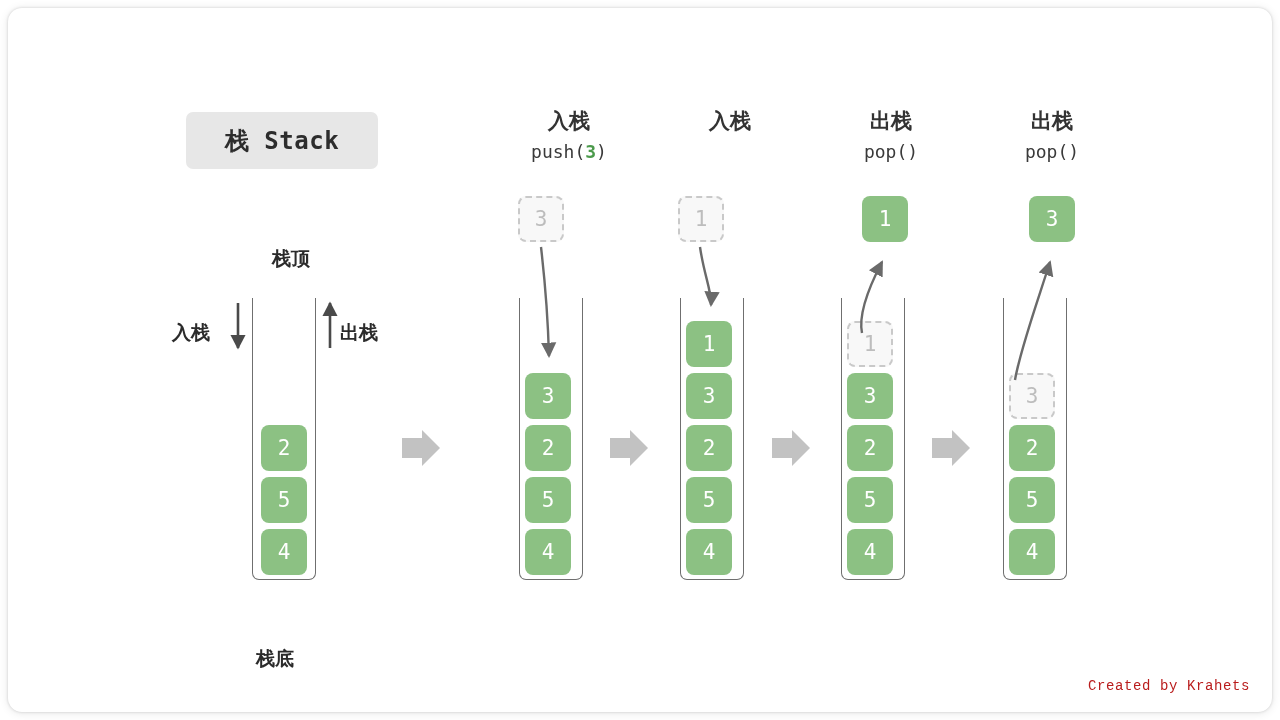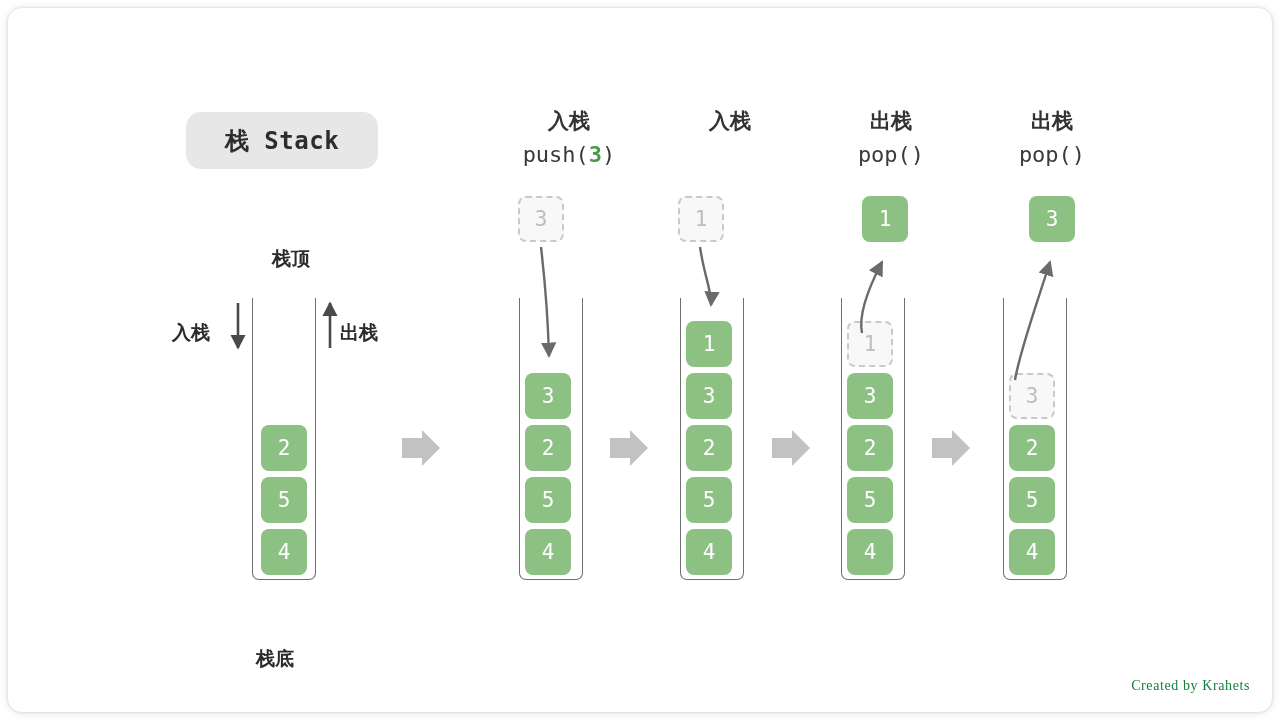--- a/index.html
+++ b/index.html
@@ -32,21 +32,21 @@
   }
 
   
   .title-badge {
     position: absolute;
     left: 186px;
     top: 112px;
     width: 192px;
     height: 57px;
     background: #e7e7e7;
-    border-radius: 15px;
+    border-radius: 7px;
     display: flex;
     align-items: center;
     justify-content: center;
     font-family: "DejaVu Sans Mono", "Liberation Mono", monospace;
     font-size: 24px;
     font-weight: bold;
     color: #2d2d2d;
     letter-spacing: 0.5px;
   }
 
@@ -64,21 +64,21 @@
   .col-header .cn {
     display: block;
     font-family: "DejaVu Sans", "Liberation Sans", sans-serif;
     font-size: 21px;
     font-weight: 600;
     color: #333333;
   }
   .col-header .op {
     display: block;
     font-family: "DejaVu Sans Mono", "Liberation Mono", monospace;
-    font-size: 22px;
+    font-size: 18px;
     color: #3a3a3a;
   }
   .col-header .op .arg { color: #4b9a4b; font-weight: bold; }
 
   
   .stack-box {
     position: absolute;
     width: 64px;
     border-left: 1.6px solid #6f6f6f;
     border-right: 1.6px solid #6f6f6f;
@@ -118,23 +118,23 @@
     font-size: 19px;
     font-weight: bold;
     color: #2b2b2b;
     white-space: nowrap;
   }
 
   .watermark {
     position: absolute;
     right: 30px;
     bottom: 26px;
-    font-family: Liberation Serif, serif;
+    font-family: Liberation Mono, monospace;
     font-size: 14px;
-    color: #15803d;
+    color: #b91c1c;
     letter-spacing: 0.6px;
   }
 
   svg.overlay {
     position: absolute;
     left: 0;
     top: 0;
     width: 1280px;
     height: 720px;
     pointer-events: none;

